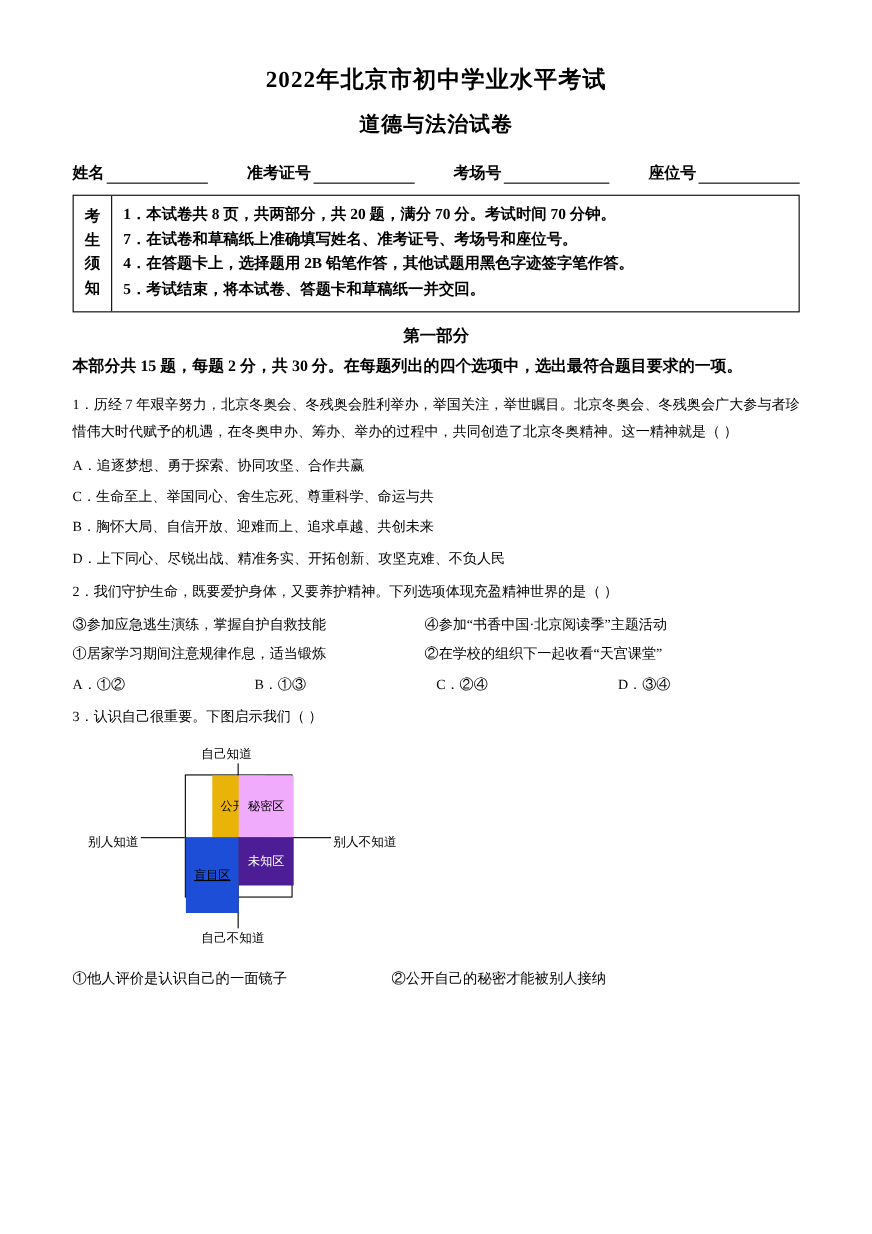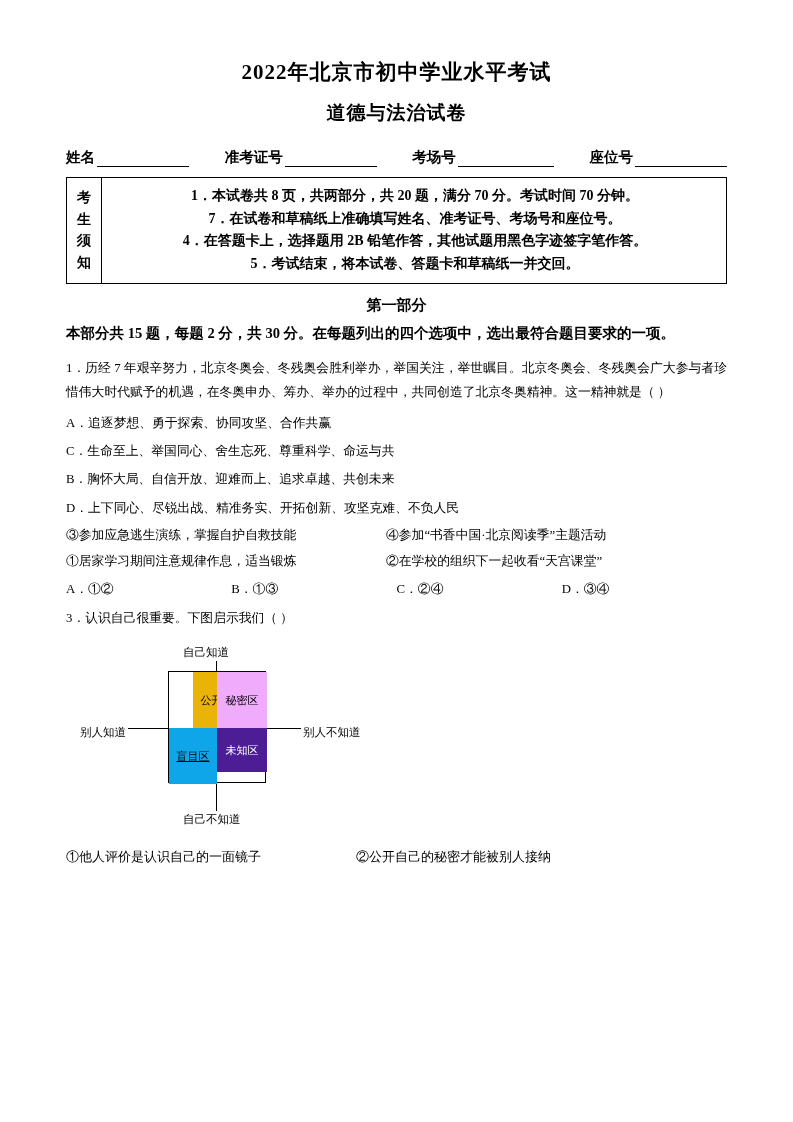--- a/index.html
+++ b/index.html
@@ -79,21 +79,20 @@
     flex-direction: column;
     justify-content: center;
     align-items: center;
   }
   .notice-items {
     flex: 1 1 auto;
     padding: 7px 8px 7px 10px;
     font-size: 14px;
     font-weight: bold;
     line-height: 1.62;
-    text-align: center;
   }
   .notice-items div {
     white-space: nowrap;
   }
 
   .part-head {
     text-align: center;
     font-size: 15px;
     font-weight: bold;
     margin-top: 12px;
@@ -178,22 +177,22 @@
   .q-open {
     left: 0; top: 0; width: 48px; height: 56px;
     background: #eab308;
     margin-left: 24px;
   }
   .q-secret {
     left: 48px; top: 0; width: 50px; height: 56px;
     background: #f0abfc;
   }
   .q-blind {
-    left: 0; top: 56px; width: 48px; height: 56px;
-    background: #0ea5e9;
+    left: 0; top: 56px; width: 48px; height: 69px;
+    background: #1d4ed8;
     color: #000;
     text-decoration: underline;
   }
   .q-unknown {
     left: 48px; top: 56px; width: 50px; height: 44px;
     background: #4c1d95;
     color: #fff;
   }
   .vline {
     position: absolute;
@@ -270,20 +269,21 @@
 
   <div class="part-head">第一部分</div>
   <div class="part-desc">本部分共 15 题，每题 2 分，共 30 分。在每题列出的四个选项中，选出最符合题目要求的一项。</div>
 
   <div class="q">1．历经 7 年艰辛努力，北京冬奥会、冬残奥会胜利举办，举国关注，举世瞩目。北京冬奥会、冬残奥会广大参与者珍惜伟大时代赋予的机遇，在冬奥申办、筹办、举办的过程中，共同创造了北京冬奥精神。这一精神就是（     ）</div>
   <div class="opt">A．追逐梦想、勇于探索、协同攻坚、合作共赢</div>
   <div class="opt">C．生命至上、举国同心、舍生忘死、尊重科学、命运与共</div>
   <div class="opt">B．胸怀大局、自信开放、迎难而上、追求卓越、共创未来</div>
   <div class="opt">D．上下同心、尽锐出战、精准务实、开拓创新、攻坚克难、不负人民</div>
 
+  <div class="q tight">2．我们守护生命，既要爱护身体，又要养护精神。下列选项体现充盈精神世界的是（     ）</div>
   <div class="opt-row">
     <span class="cell" style="width:320px">③参加应急逃生演练，掌握自护自救技能</span>
     <span class="cell">④参加“书香中国·北京阅读季”主题活动</span>
   </div>
   <div class="opt-row">
     <span class="cell" style="width:320px">①居家学习期间注意规律作息，适当锻炼</span>
     <span class="cell">②在学校的组织下一起收看“天宫课堂”</span>
   </div>
   <div class="abcd-row">
     <span class="cell">A．①②</span>

